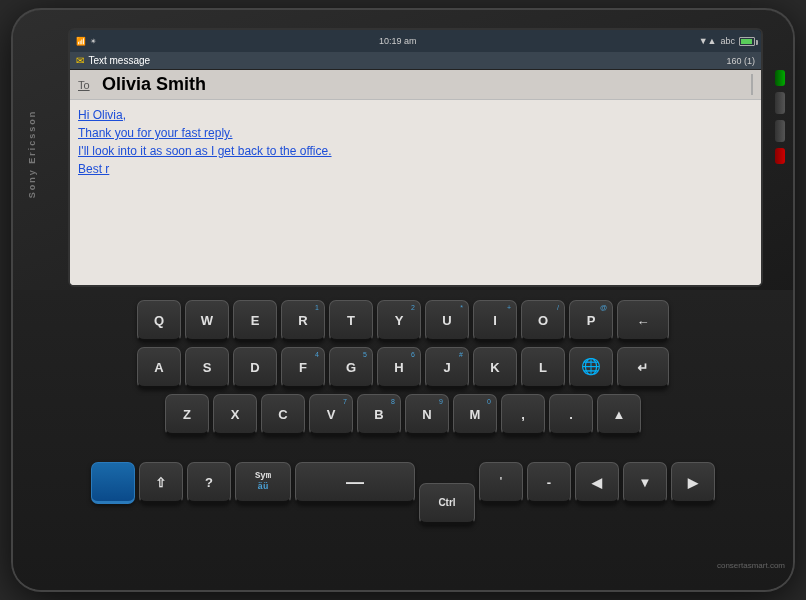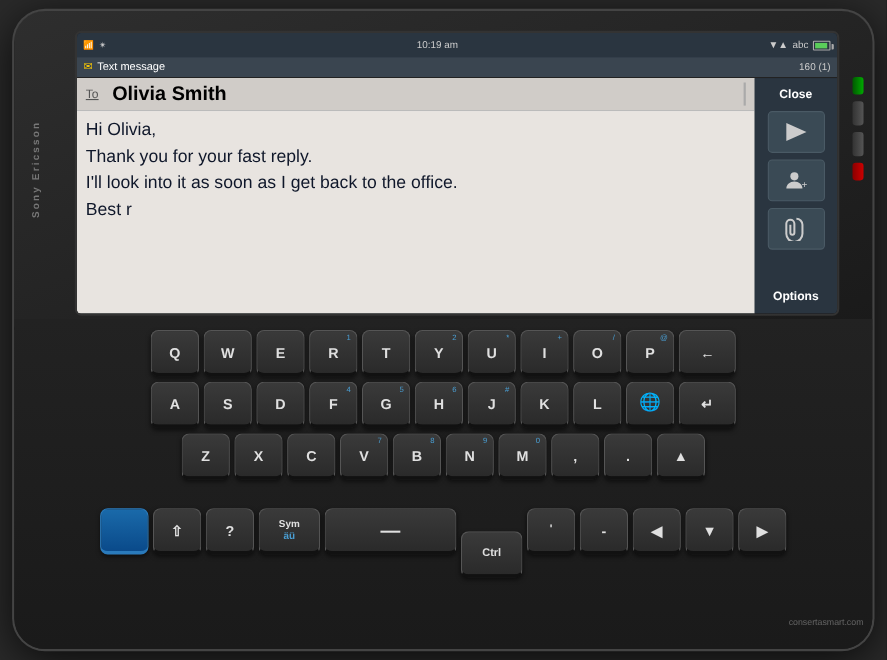--- a/index.html
+++ b/index.html
@@ -204,24 +204,25 @@
       margin-left: auto;
     }
 
     .message-body {
       flex: 1;
       padding: 6px 8px;
       background: #e8e4e0;
     }
 
     .message-body p {
-      font-size: 16px;
-      color: #0f172a;
+      font-size: 12px;
+      color: #1d4ed8;
       line-height: 1.5;
       margin: 0;
+      text-decoration: underline;
     }
 
     
     .right-panel {
       width: 75px;
       background: #2a3540;
       display: flex;
       flex-direction: column;
       align-items: center;
       padding: 6px 4px;
@@ -442,47 +443,20 @@
 
             <div class="message-body">
               <p>Hi Olivia,</p>
               <p>Thank you for your fast reply.</p>
               <p>I'll look into it as soon as I get back to the office.</p>
               <p>Best r</p>
             </div>
 
           </div>
 
-          <div class="right-panel">
-
-            <div class="close-btn">Close</div>
-
-            <div class="panel-btn">
-              <svg viewBox="0 0 24 24">
-                <path d="M2 3l20 9-20 9V3zm0 5v4l10 0-10 0V8z" fill="#ccc"></path>
-              </svg>
-            </div>
-
-            <div class="panel-btn">
-              <svg viewBox="0 0 24 24">
-                <circle cx="10" cy="8" r="4" fill="#ccc"></circle>
-                <path d="M2 20c0-4 3.6-7 8-7s8 3 8 7" fill="#ccc"></path>
-                <text x="17" y="20" font-size="10" fill="#ccc">+</text>
-              </svg>
-            </div>
-
-            <div class="panel-btn">
-              <svg viewBox="0 0 24 24">
-                <path d="M12 2a6 6 0 0 1 6 6v9a8 8 0 0 1-16 0V7a4 4 0 0 1 8 0v9a2 2 0 0 1-4 0V8" stroke="#ccc" stroke-width="2" fill="none"></path>
-              </svg>
-            </div>
-
-            <div class="options-btn">Options</div>
-
-          </div>
 
         </div>
 
       </div>
     </div>
 
   </div>
 
   <div class="phone-bottom">
     <div class="keyboard">
@@ -610,21 +584,21 @@
         <div class="key key-blue">
             <span class="key-main" style="color:#fff;font-size:10px;"></span>
           </div>
         <div class="key">
             <span class="key-main">⇧</span>
           </div>
         <div class="key">
             <span class="key-main">?</span>
           </div>
         <div class="key key-sym">
-            <span class="key-main" style="font-size:9px;text-align:center;line-height:1.2;">Sym<br><span style="color:#4a9fd4;">äü</span></span>
+            <span class="key-main" style="font-size:9px;text-align:center;line-height:1.2;font-family:Liberation Mono, monospace;">Sym<br><span style="color:#4a9fd4;">äü</span></span>
           </div>
         <div class="key key-space">
             <span class="key-main" style="font-size:18px;">—</span>
           </div>
         <div class="key key-wide">
             <span class="key-main" style="font-size:10px;">Ctrl</span>
           </div>
         <div class="key">
             <span class="key-main" style="font-size:10px;">'</span>
           </div>

